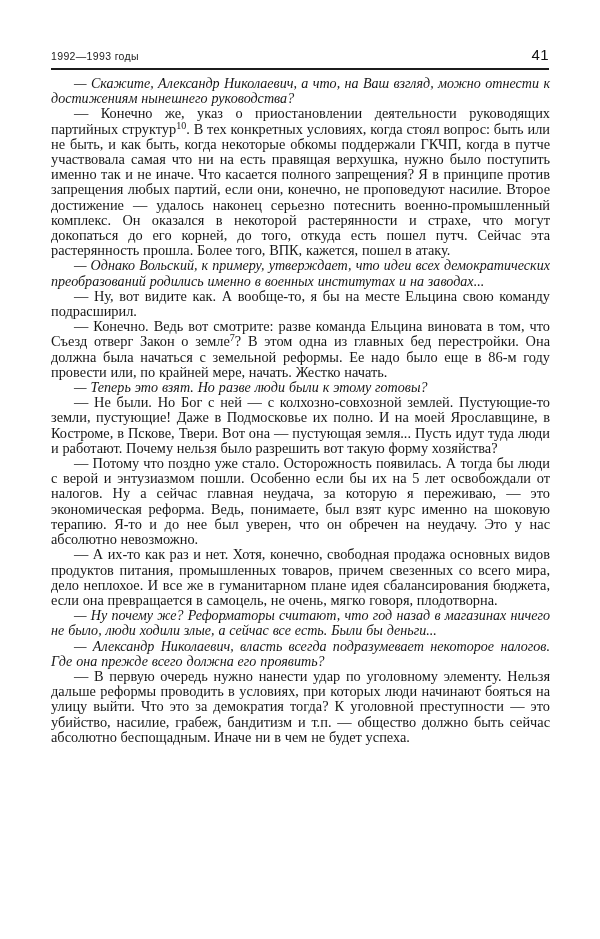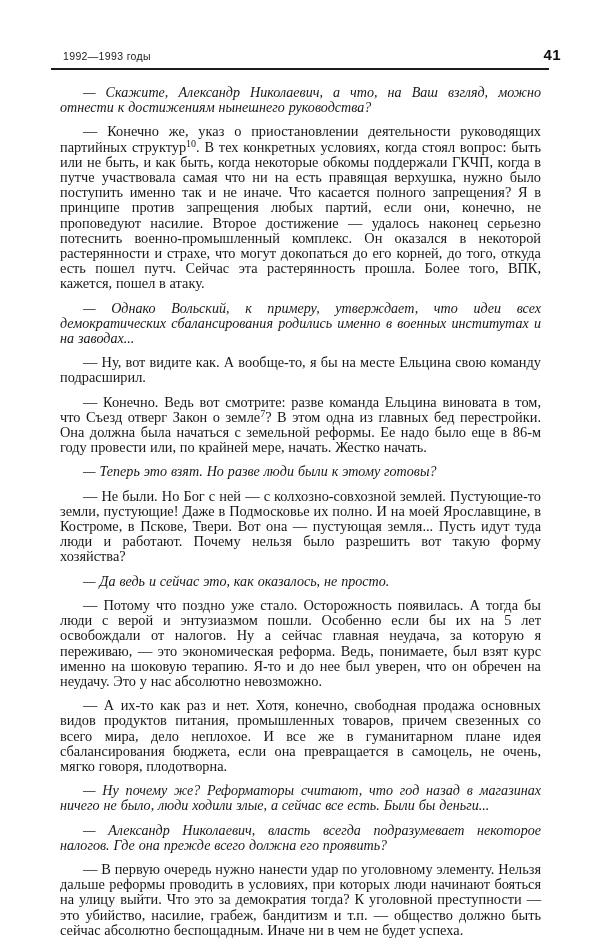--- a/index.html
+++ b/index.html
@@ -28,33 +28,32 @@
   
   .running-head {
     position: absolute;
     left: 51px;
     top: 46px;
     width: 498px;
     height: 22px;
     display: flex;
     align-items: baseline;
     justify-content: space-between;
-    margin-left: 12px;
   }
   .running-head-title {
     font-family: "Liberation Sans", "DejaVu Sans", sans-serif;
     font-size: 10.5px;
     letter-spacing: 0.35px;
     color: #1a1a1a;
     white-space: nowrap;
   }
   .folio {
     font-family: "Liberation Sans", "DejaVu Sans", sans-serif;
     font-size: 15px;
-    font-weight: 700;
+    font-weight: 400;
     letter-spacing: 0.4px;
     color: #111111;
   }
   .head-rule {
     position: absolute;
     left: 51px;
     top: 68px;
     width: 498px;
     height: 1.6px;
     background: #1c1c1c;
@@ -62,21 +61,21 @@
 
   
   .textblock {
     position: absolute;
     left: 51px;
     top: 76px;
     width: 499px;
   }
 
   p.para {
-    margin: 9px;
+    margin: 0;
     font-size: 14.35px;
     line-height: 15.2px;
     text-align: justify;
     text-indent: 23px;
     hyphens: none;
     word-spacing: 0.15px;
   }
   p.para.q {
     font-style: italic;
     font-size: 14.1px;
@@ -104,26 +103,25 @@
   <div class="running-head">
     <span class="running-head-title">1992—1993 годы</span>
     <span class="folio">41</span>
   </div>
 
   <div class="head-rule"></div>
 
   <div class="textblock">
       <p class="para q">— Скажите, Александр Николаевич, а что, на Ваш взгляд, можно отнести к достижениям нынешнего руководства?</p>
       <p class="para a"><span>— Конечно же, указ о приостановлении деятельности руководящих партийных структур</span><sup class="fn">10</sup><span>. В тех конкретных условиях, когда стоял вопрос: быть или не быть, и как быть, когда некоторые обкомы поддержали ГКЧП, когда в путче участвовала самая что ни на есть правящая верхушка, нужно было поступить именно так и не иначе. Что касается полного запрещения? Я в принципе против запрещения любых партий, если они, конечно, не проповедуют насилие. Второе достижение — удалось наконец серьезно потеснить военно-промышленный комплекс. Он оказался в некоторой растерянности и страхе, что могут докопаться до его корней, до того, откуда есть пошел путч. Сейчас эта растерянность прошла. Более того, ВПК, кажется, пошел в атаку.</span></p>
-      <p class="para q">— Однако Вольский, к примеру, утверждает, что идеи всех демократических сбалансирования родились именно в военных институтах и на заводах...</p>
+      <p class="para q">— Однако Вольский, к примеру, утверждает, что идеи всех демократических преобразований родились именно в военных институтах и на заводах...</p>
       <p class="para a">— Ну, вот видите как. А вообще-то, я бы на месте Ельцина свою команду подрасширил.</p>
       <p class="para a"><span>— Конечно. Ведь вот смотрите: разве команда Ельцина виновата в том, что Съезд отверг Закон о земле</span><sup class="fn">7</sup><span>? В этом одна из главных бед перестройки. Она должна была начаться с земельной реформы. Ее надо было еще в 86-м году провести или, по крайней мере, начать. Жестко начать.</span></p>
       <p class="para q">— Теперь это взят. Но разве люди были к этому готовы?</p>
       <p class="para a">— Не были. Но Бог с ней — с колхозно-совхозной землей. Пустующие-то земли, пустующие! Даже в Подмосковье их полно. И на моей Ярославщине, в Костроме, в Пскове, Твери. Вот она — пустующая земля... Пусть идут туда люди и работают. Почему нельзя было разрешить вот такую форму хозяйства?</p>
-      <p class="para q">— Да ведь и сейчас это, как оказалось, не просто.</p>
       <p class="para a">— Потому что поздно уже стало. Осторожность появилась. А тогда бы люди с верой и энтузиазмом пошли. Особенно если бы их на 5 лет освобождали от налогов. Ну а сейчас главная неудача, за которую я переживаю, — это экономическая реформа. Ведь, понимаете, был взят курс именно на шоковую терапию. Я-то и до нее был уверен, что он обречен на неудачу. Это у нас абсолютно невозможно.</p>
       <p class="para a">— А их-то как раз и нет. Хотя, конечно, свободная продажа основных видов продуктов питания, промышленных товаров, причем свезенных со всего мира, дело неплохое. И все же в гуманитарном плане идея сбалансирования бюджета, если она превращается в самоцель, не очень, мягко говоря, плодотворна.</p>
       <p class="para q">— Ну почему же? Реформаторы считают, что год назад в магазинах ничего не было, люди ходили злые, а сейчас все есть. Были бы деньги...</p>
       <p class="para q">— Александр Николаевич, власть всегда подразумевает некоторое налогов. Где она прежде всего должна его проявить?</p>
       <p class="para a">— В первую очередь нужно нанести удар по уголовному элементу. Нельзя дальше реформы проводить в условиях, при которых люди начинают бояться на улицу выйти. Что это за демократия тогда? К уголовной преступности — это убийство, насилие, грабеж, бандитизм и т.п. — общество должно быть сейчас абсолютно беспощадным. Иначе ни в чем не будет успеха.</p>
     </div>
 
 </div>
 
 </body></html>

